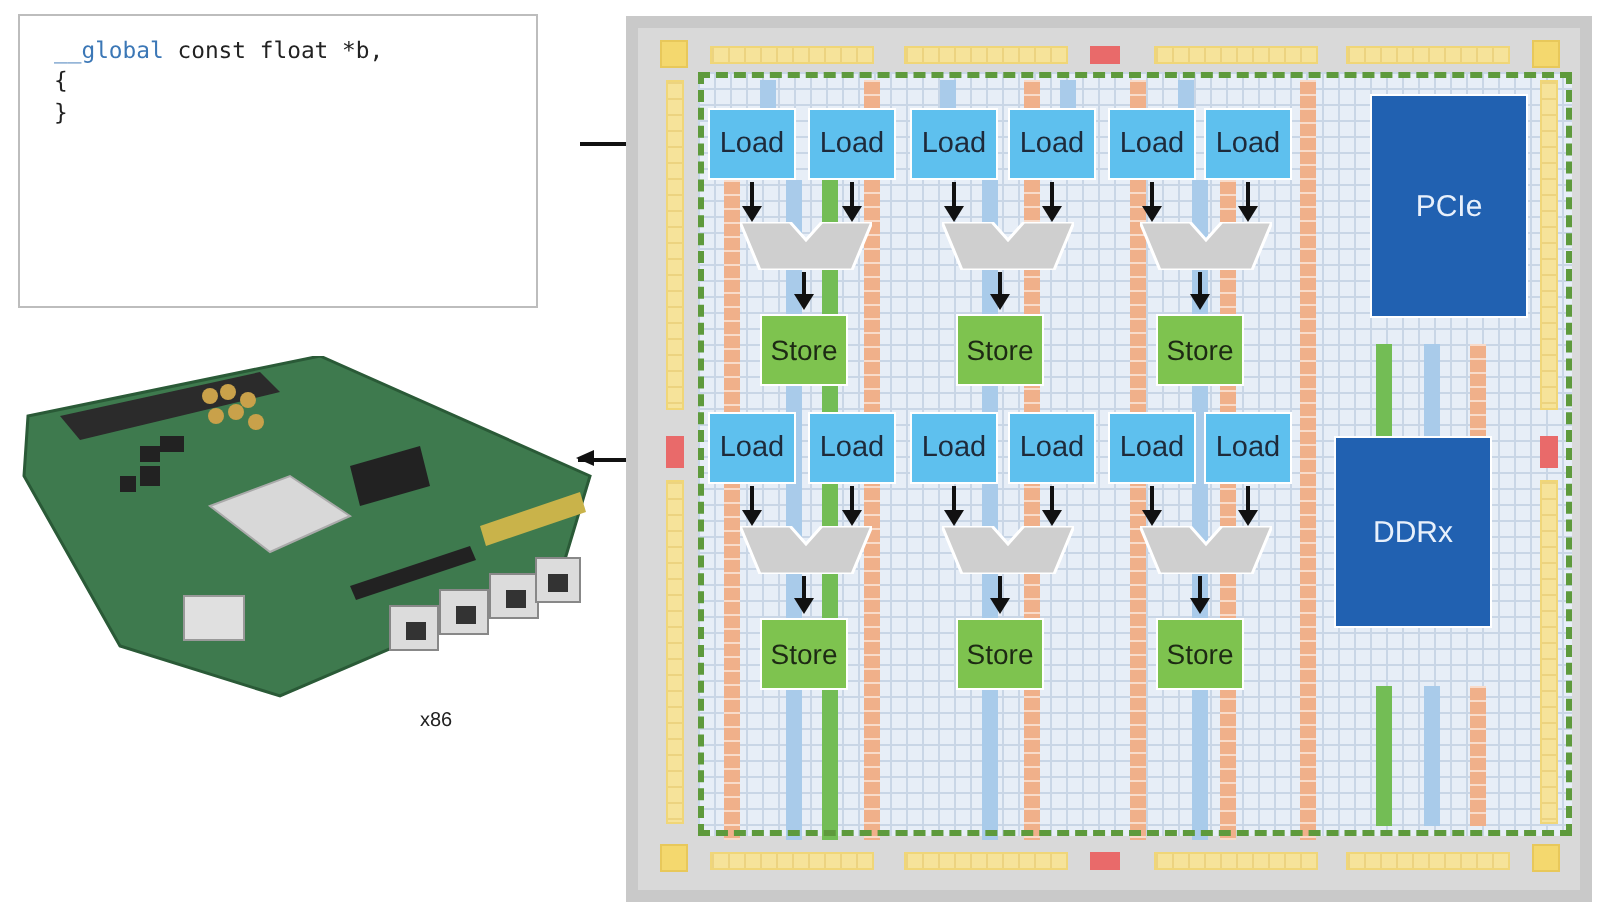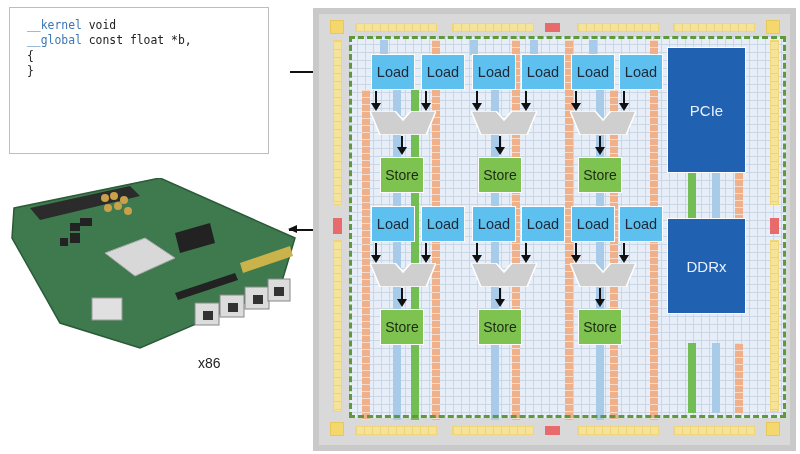--- a/index.html
+++ b/index.html
@@ -6,49 +6,48 @@
   body{width:800px;height:454px;position:relative;overflow:hidden;font-family:"Liberation Sans",sans-serif;}
   .code{position:absolute;left:9px;top:7px;width:260px;height:147px;border:1px solid #bdbdbd;background:#fff;box-sizing:border-box;padding:10px 0 0 17px;font-family:"DejaVu Sans Mono",monospace;font-size:11.4px;line-height:15.3px;color:#222;}
   .code .ln{white-space:pre;display:block;}
   .kw{color:#3b77b6;}
   .fn{color:#d7303a;}
   .arrow-h{position:absolute;height:1.6px;background:#111;}
   .arrow-h::after{content:"";position:absolute;top:-4px;border-top:4.8px solid transparent;border-bottom:4.8px solid transparent;}
   .arrow-right::after{right:-1px;border-left:9px solid #111;}
   .arrow-left::after{left:-1px;border-right:9px solid #111;}
   .board{position:absolute;left:10px;top:178px;width:290px;height:180px;}
-  .x86{position:absolute;left:198px;top:355px;font-size:14px;color:#222;}
+  .x86{position:absolute;left:210px;top:355px;font-size:10px;color:#222;}
   .chip{position:absolute;left:313px;top:8px;width:483px;height:443px;background:#c9c9c9;box-sizing:border-box;}
   .chip-inner{position:absolute;left:6px;top:6px;right:6px;bottom:6px;background:#d9d9d9;}
   .fabric{position:absolute;left:349px;top:36px;width:437px;height:382px;
     background-color:#e7eef7;
     background-image:linear-gradient(#c9d6e6 1px,transparent 1px),linear-gradient(90deg,#c9d6e6 1px,transparent 1px);
     background-size:8px 8px;}
   .dash-border{position:absolute;left:349px;top:36px;width:437px;height:382px;box-sizing:border-box;border:3px dashed #5e9a3c;}
   .io{position:absolute;background:#f6e39a;border:1px solid #f0d678;box-sizing:border-box;
     background-image:linear-gradient(90deg,rgba(230,200,110,.6) 1px,transparent 1px);background-size:8px 8px;}
   .io.v{background-image:linear-gradient(rgba(230,200,110,.6) 1px,transparent 1px);}
   .corner{position:absolute;width:14px;height:14px;background:#f4d86e;border:1px solid #e8c85a;box-sizing:border-box;}
   .red{position:absolute;background:#e96a6a;}
   .col{position:absolute;width:8px;}
   .col.or{background:#f0b08a;background-image:linear-gradient(rgba(255,255,255,.55) 1px,transparent 1px);background-size:8px 7px;}
   .col.bl{background:#a9cbea;}
   .col.gr{background:#73bd55;}
-  .load{position:absolute;width:44px;height:36px;background:#5ec0ee;border:1.5px solid #fff;box-sizing:border-box;color:#1e2a3a;font-size:14.5px;display:flex;align-items:center;justify-content:center;margin-left:17px;}
+  .load{position:absolute;width:44px;height:36px;background:#5ec0ee;border:1.5px solid #fff;box-sizing:border-box;color:#1e2a3a;font-size:14.5px;display:flex;align-items:center;justify-content:center;}
   .store{position:absolute;width:44px;height:36px;background:#7ec34f;border:1.5px solid #fff;box-sizing:border-box;color:#1d2a14;font-size:14px;display:flex;align-items:center;justify-content:center;}
   .mux{position:absolute;width:66px;height:24px;}
   .vdown{position:absolute;width:2px;background:#111;}
   .vdown::after{content:"";position:absolute;left:-4px;bottom:-2px;border-left:5px solid transparent;border-right:5px solid transparent;border-top:8px solid #111;}
   .block{position:absolute;background:#2161b1;border:1.5px solid #fff;box-sizing:border-box;color:#e8f0fb;font-size:15px;display:flex;align-items:center;justify-content:center;}
 </style>
 </head>
 <body>
 
 <div class="code" id="code">
-    <span class="ln"><span class="kw">__kernel</span><span> void</span></span>
     <span class="ln"><span class="kw">__global</span><span> const float *b,</span></span>
     <span class="ln"><span>{</span></span>
     <span class="ln"><span>}</span></span>
   </div>
 
 <div class="arrow-h arrow-right" style="left:290px;top:71px;width:36px;"></div>
 <div class="arrow-h arrow-left" style="left:289px;top:229px;width:40px;"></div>
 
 <svg class="board" viewBox="0 0 290 180">
   <polygon points="4,30 150,0 285,60 270,110 130,170 50,145 2,60" fill="#3e7a4e"></polygon>
@@ -187,14 +186,14 @@
     </svg>
     <div class="vdown" style="left: 499px; top: 288px; height: 17px;"></div>
     <div class="store" style="left: 478px; top: 309px;">Store</div>
     <svg class="mux" viewBox="0 0 66 24" style="left: 570px; top: 263px;">
       <polygon points="0,0 25,0 33,9 41,0 66,0 56,24 10,24" fill="#cfcfcf" stroke="#fff" stroke-width="1.5"></polygon>
     </svg>
     <div class="vdown" style="left: 599px; top: 288px; height: 17px;"></div>
     <div class="store" style="left: 578px; top: 309px;">Store</div>
   </div>
 
-<div class="block" style="left:667px;top:47px;width:79px;height:126px;">PCIe</div>
+<div class="block" style="left:685px;top:47px;width:79px;height:112px;">PCIe</div>
 <div class="block" style="left:667px;top:218px;width:79px;height:96px;">DDRx</div>
 
 </body></html>

